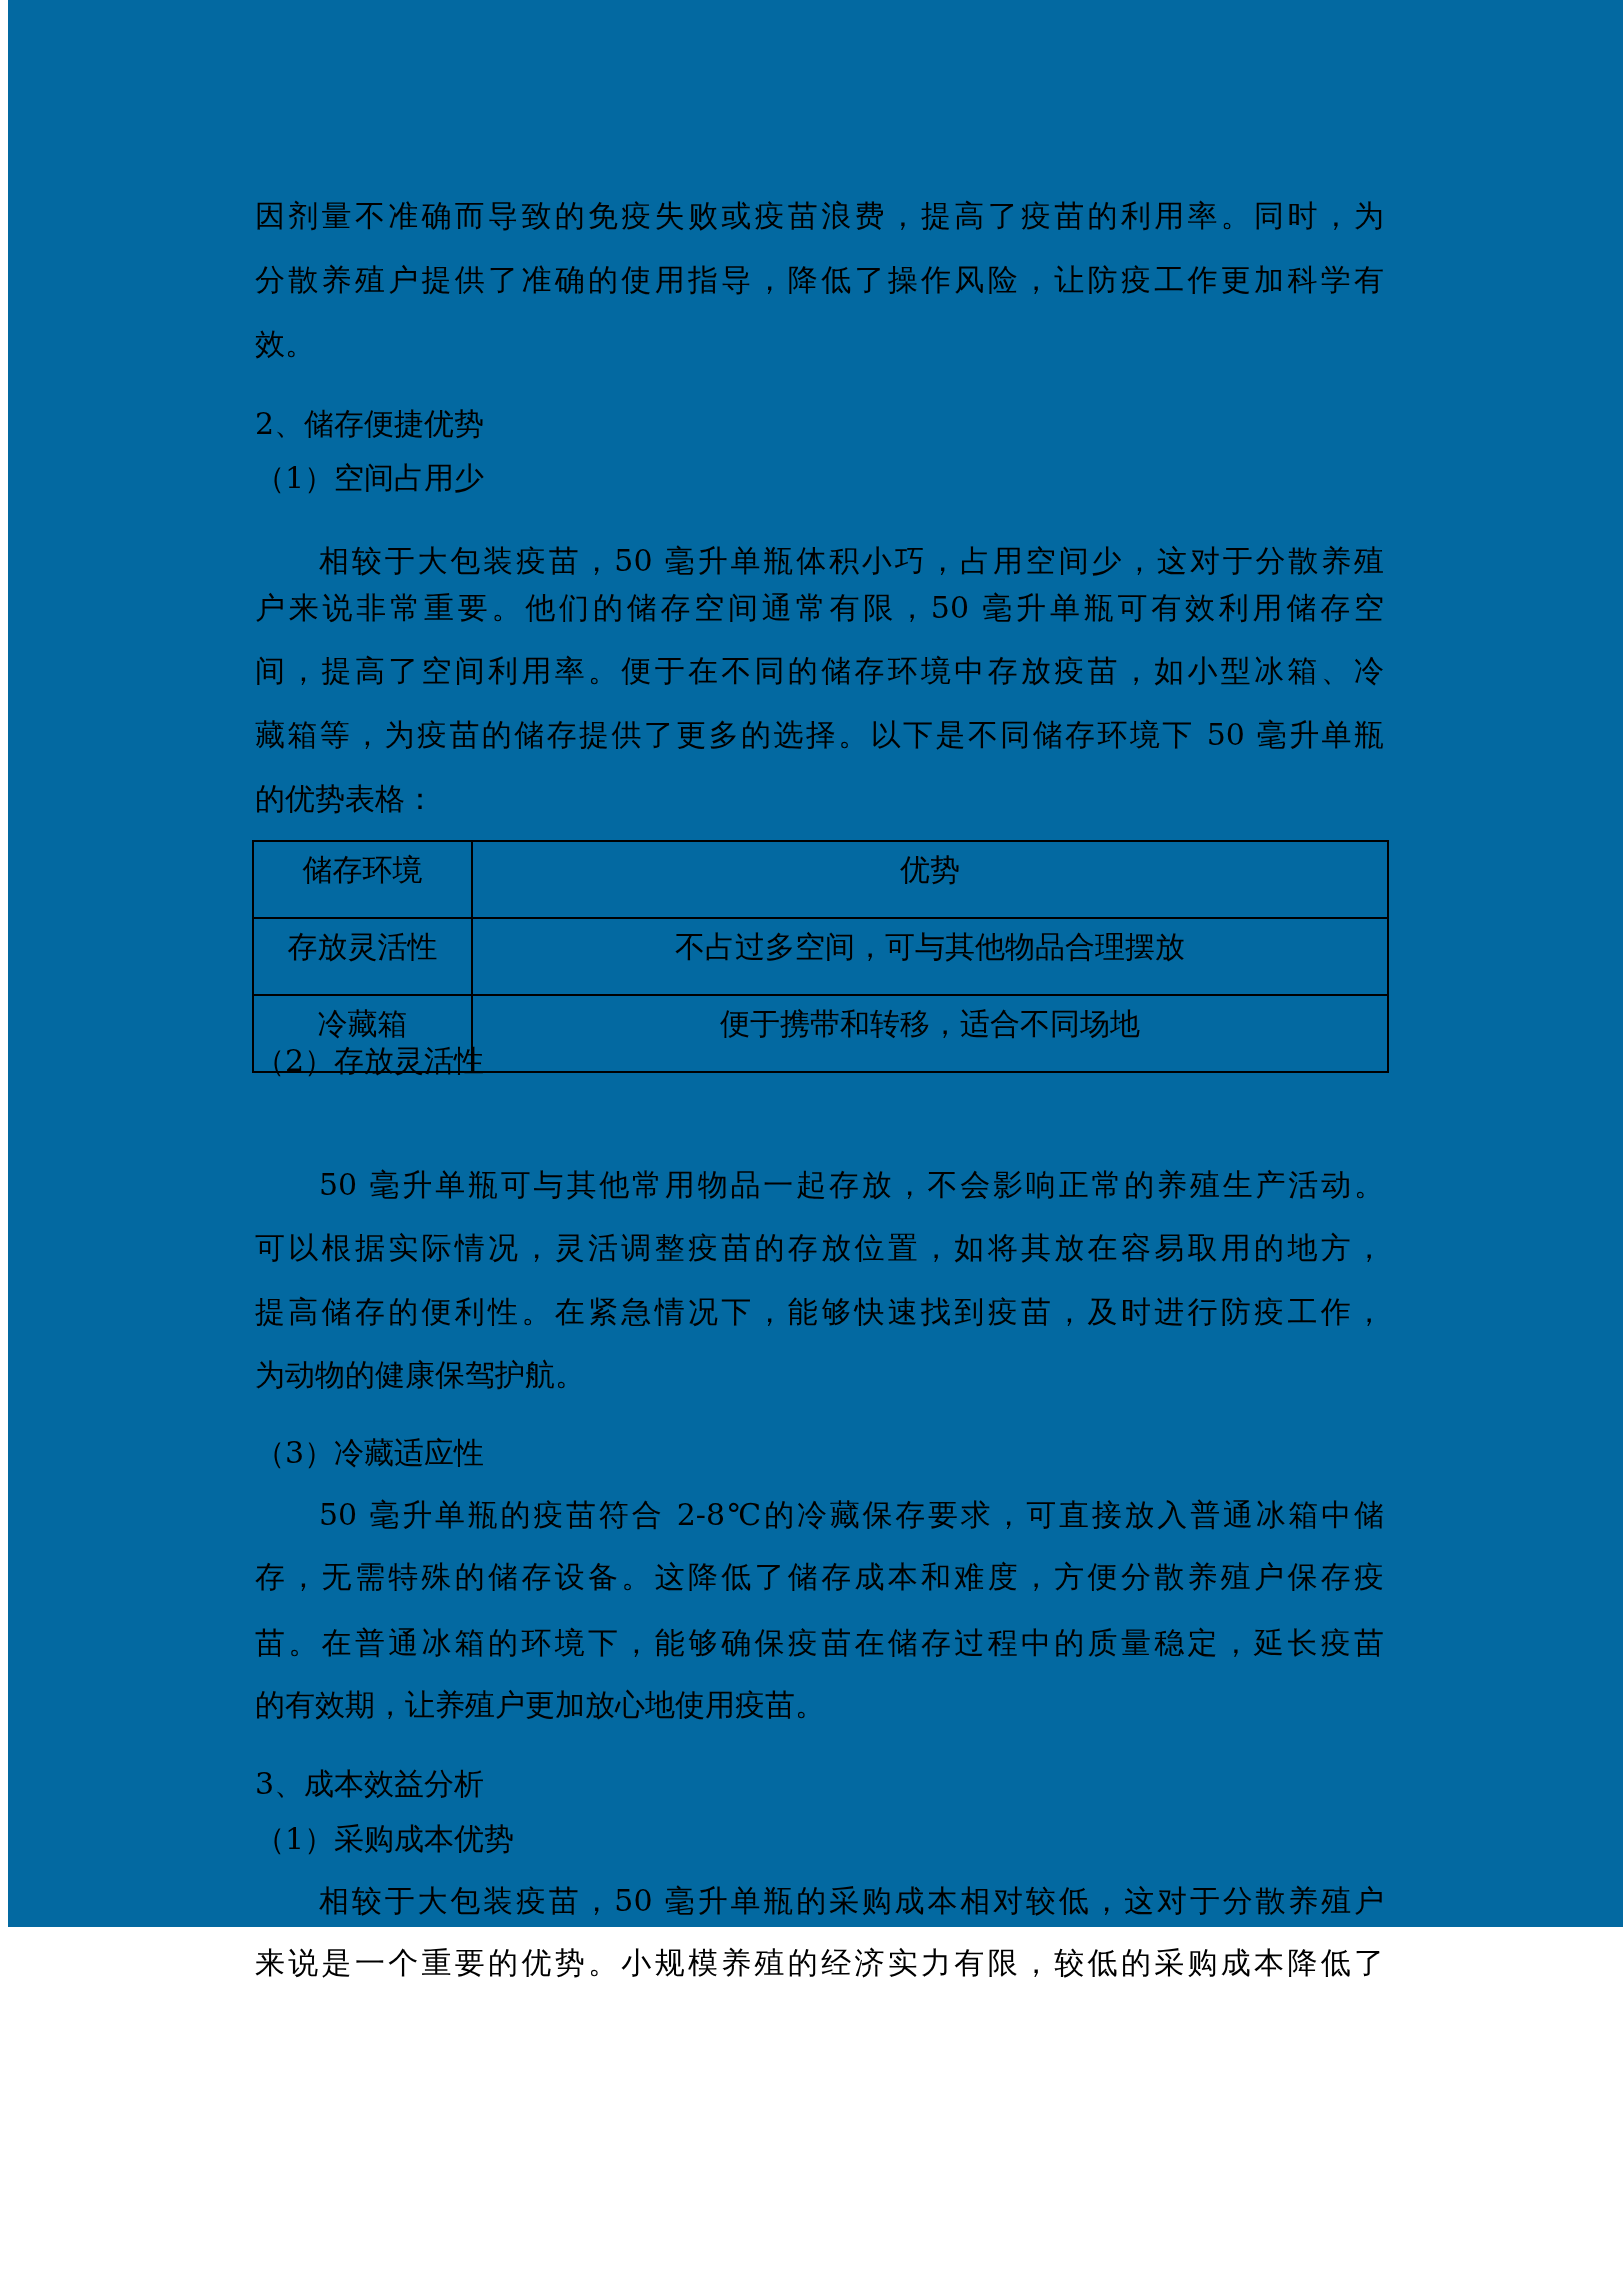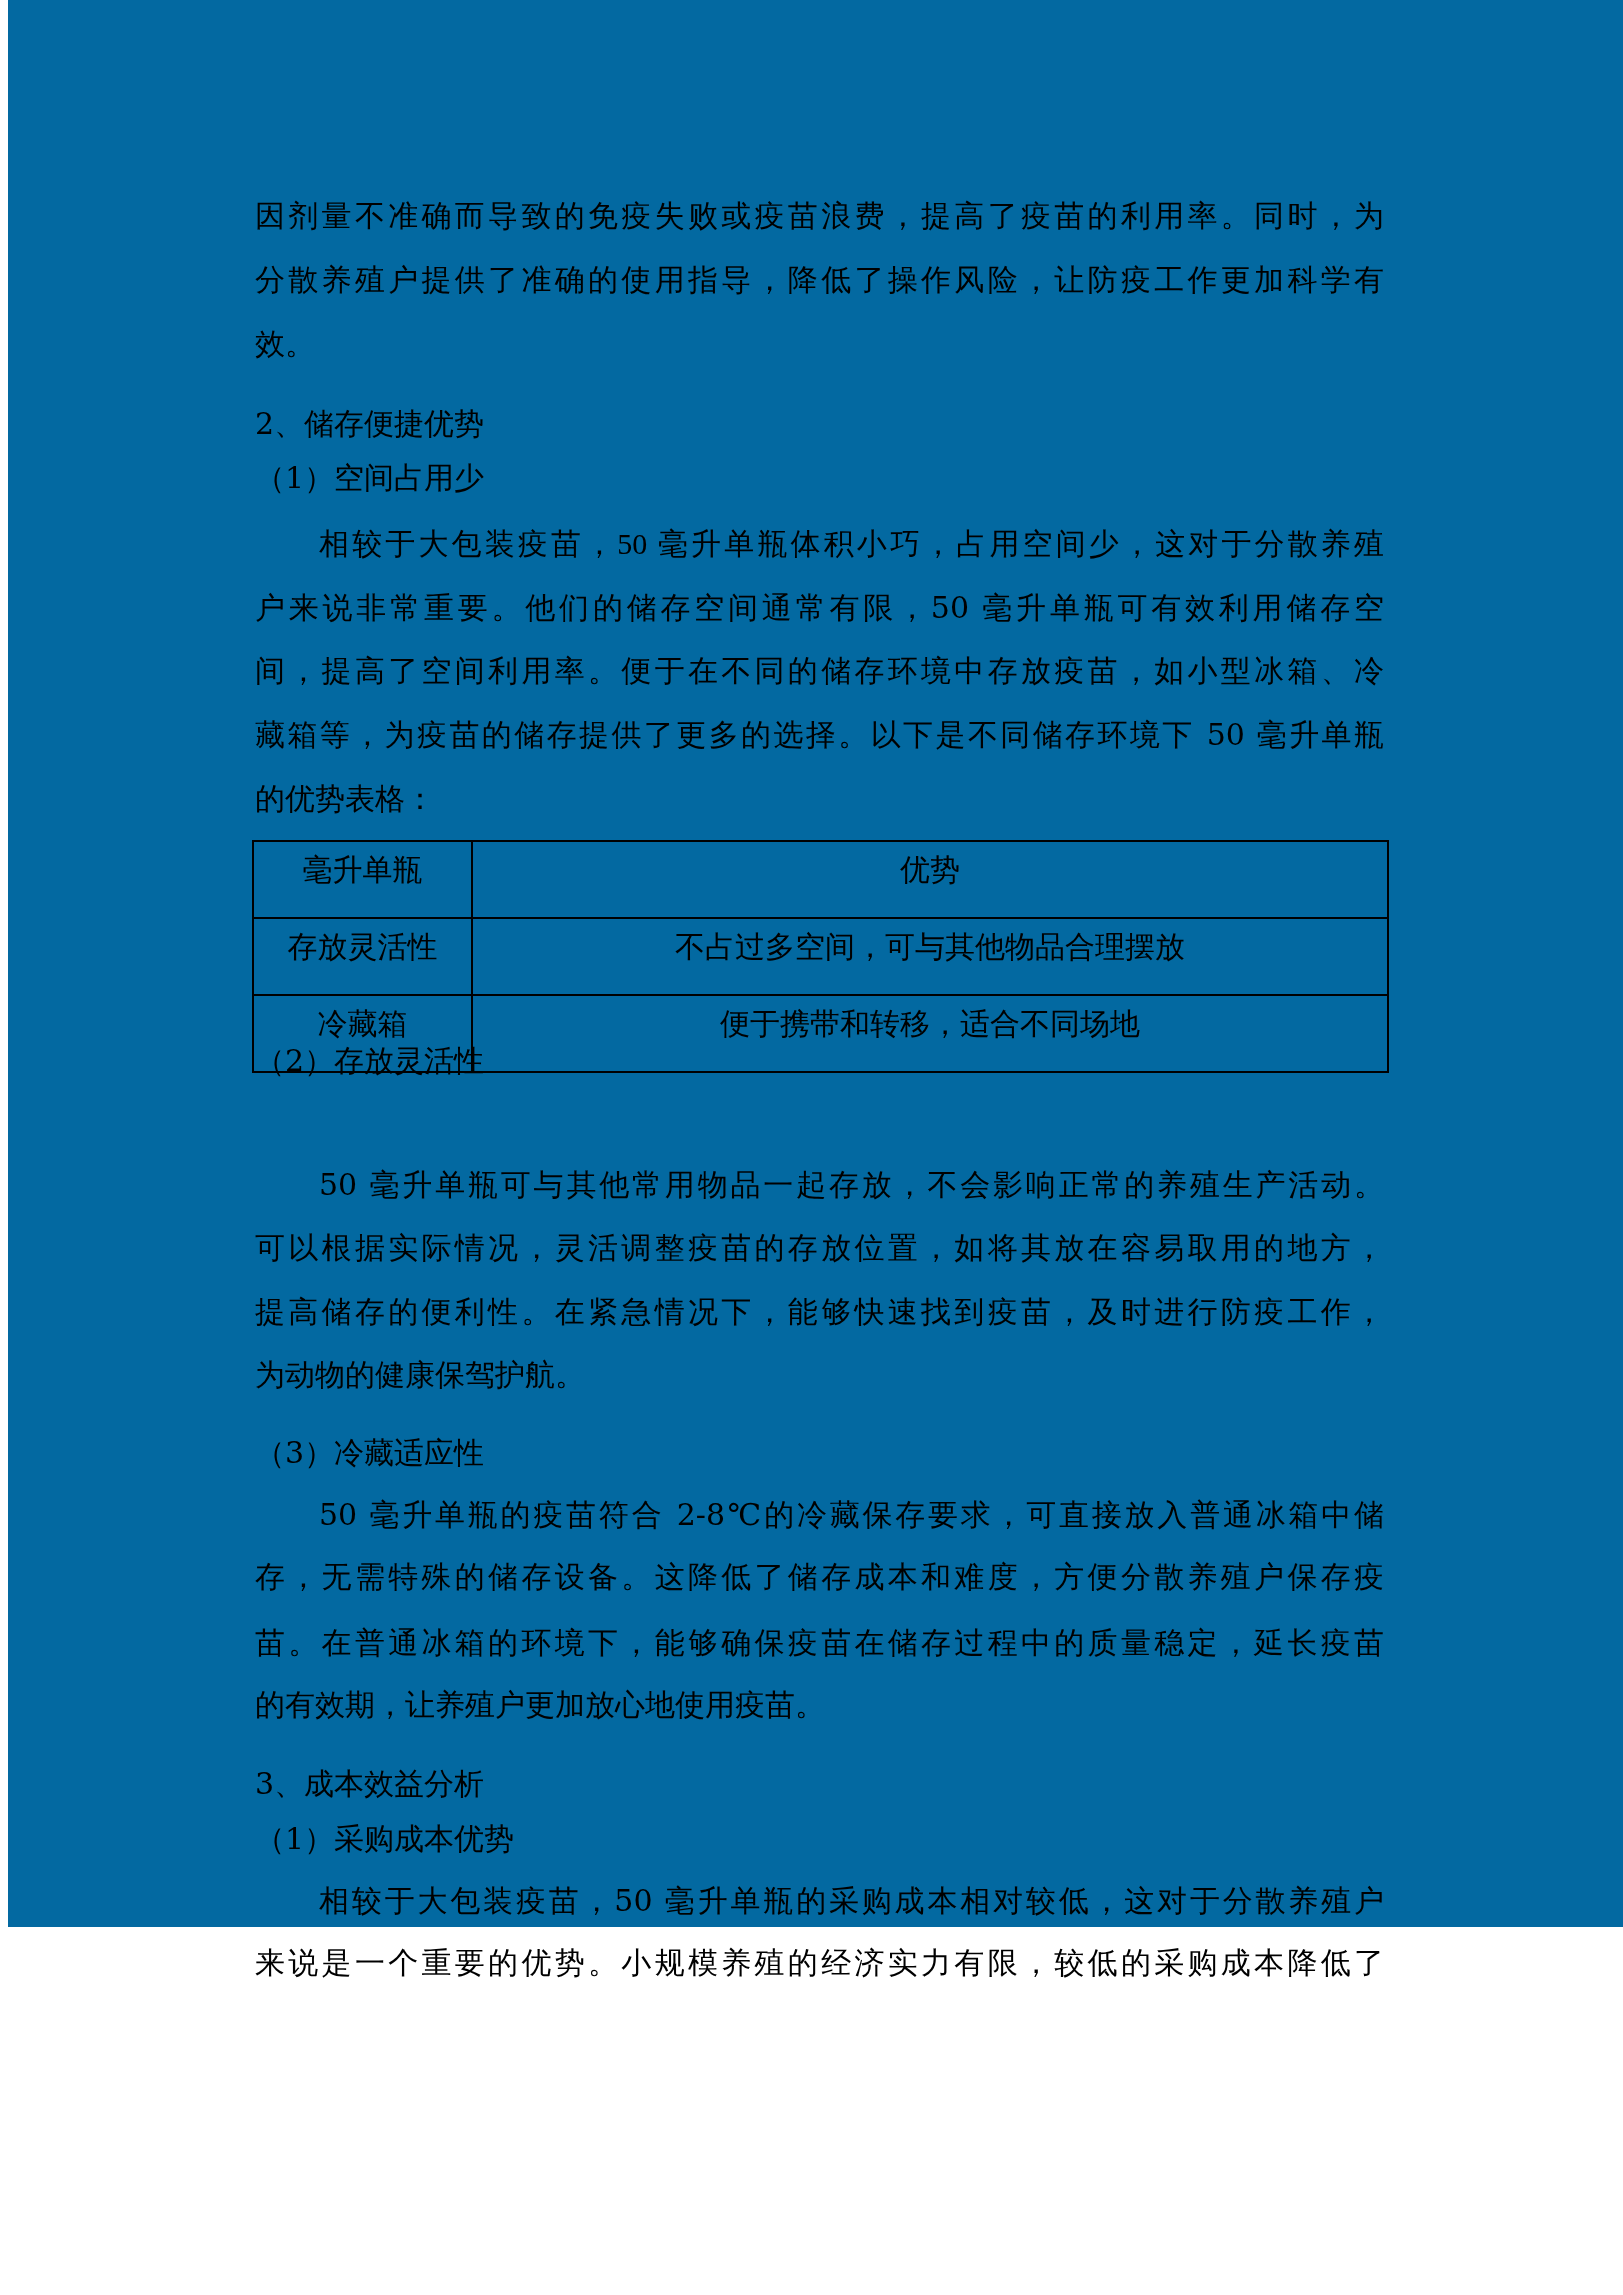--- a/index.html
+++ b/index.html
@@ -76,34 +76,34 @@
 
 <div class="page">
 
   <div class="line" style="top:196px;">因剂量不准确而导致的免疫失败或疫苗浪费，提高了疫苗的利用率。同时，为</div>
   <div class="line" style="top:260px;">分散养殖户提供了准确的使用指导，降低了操作风险，让防疫工作更加科学有</div>
   <div class="line last" style="top:324px;">效。</div>
 
   <div class="line heading" style="top:404px;">2、储存便捷优势</div>
 
   <div class="line subheading" style="top:458px;">（1）空间占用少</div>
-  <div class="line indent" style="top:524px;font-family:Liberation Serif, serif;">相较于大包装疫苗，50 毫升单瓶体积小巧，占用空间少，这对于分散养殖</div>
+  <div class="line indent" style="top:541px;">相较于大包装疫苗，50 毫升单瓶体积小巧，占用空间少，这对于分散养殖</div>
   <div class="line" style="top:588px;">户来说非常重要。他们的储存空间通常有限，50 毫升单瓶可有效利用储存空</div>
   <div class="line" style="top:651px;">间，提高了空间利用率。便于在不同的储存环境中存放疫苗，如小型冰箱、冷</div>
   <div class="line" style="top:715px;">藏箱等，为疫苗的储存提供了更多的选择。以下是不同储存环境下 50 毫升单瓶</div>
   <div class="line last" style="top:779px;">的优势表格：</div>
 
   <table class="data-table">
     <colgroup>
         <col class="c1">
         <col class="c2">
       </colgroup>
     <tbody>
         <tr>
-      <td>毫升单瓶</td>
+      <td>储存环境</td>
       <td>优势</td>
     </tr>
     <tr>
       <td>存放灵活性</td>
       <td>不占过多空间，可与其他物品合理摆放</td>
     </tr>
     <tr>
       <td>冷藏箱</td>
       <td>便于携带和转移，适合不同场地</td>
     </tr>

